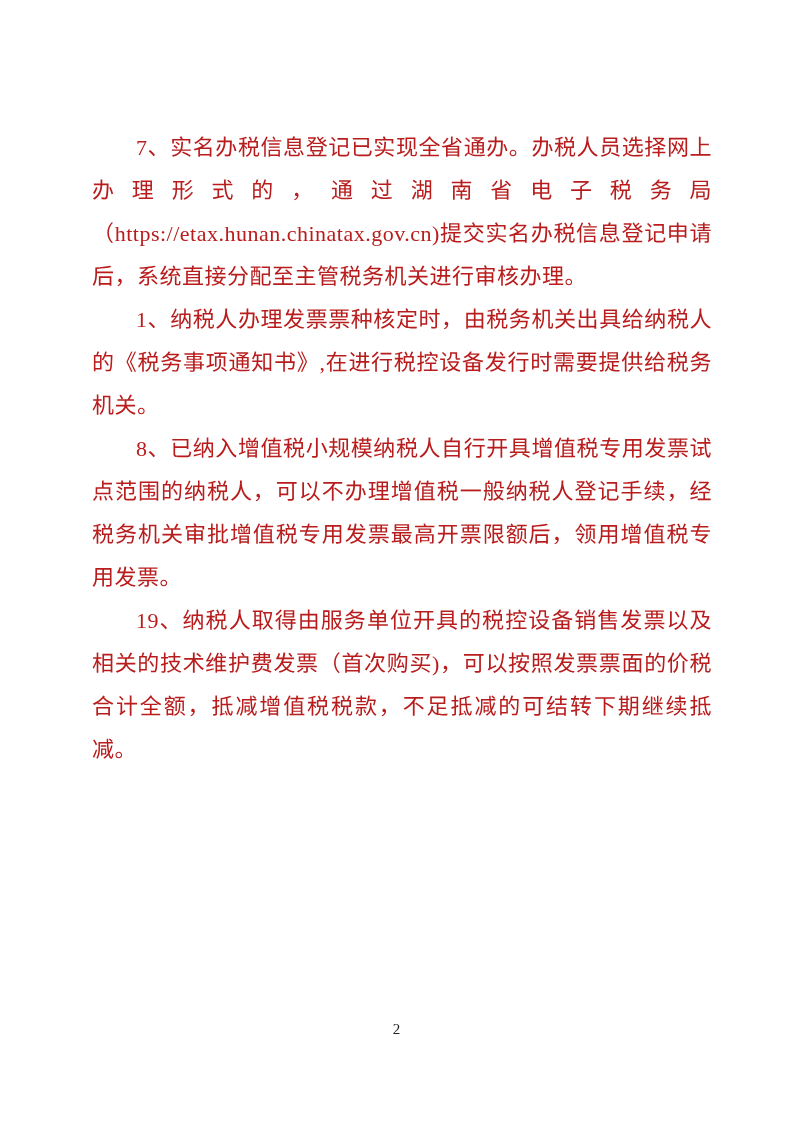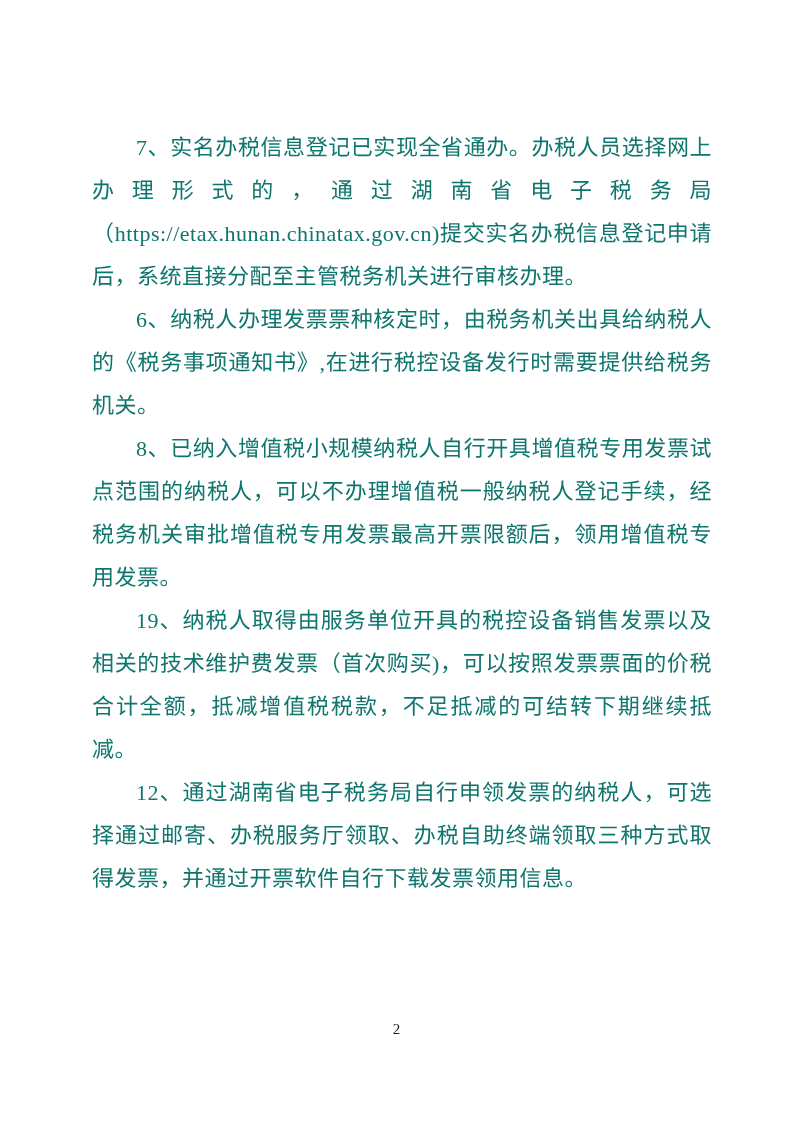--- a/index.html
+++ b/index.html
@@ -13,21 +13,21 @@
     height: 1122px;
     background: #ffffff;
     overflow: hidden;
     font-family: "Liberation Serif", "DejaVu Serif", serif;
   }
   .content {
     position: absolute;
     left: 92px;
     top: 126px;
     width: 620px;
-    color: #0f766e;
+    color: #b91c1c;
     font-size: 22px;
     line-height: 43px;
     text-align: justify;
     letter-spacing: 0.5px;
   }
   .content p {
     margin: 0;
     padding: 0;
     text-indent: 2em;
     
@@ -44,21 +44,20 @@
     line-height: 20px;
     font-family: "Liberation Serif", "DejaVu Serif", serif;
   }
 </style>
 </head>
 <body>
 
 <div class="page">
   <div class="content">
     <p>7、实名办税信息登记已实现全省通办。办税人员选择网上办理形式的，通过湖南省电子税务局（https://etax.hunan.chinatax.gov.cn)提交实名办税信息登记申请后，系统直接分配至主管税务机关进行审核办理。</p>
-    <p>6、纳税人办理发票票种核定时，由税务机关出具给纳税人的《税务事项通知书》,在进行税控设备发行时需要提供给税务机关。</p>
+    <p>1、纳税人办理发票票种核定时，由税务机关出具给纳税人的《税务事项通知书》,在进行税控设备发行时需要提供给税务机关。</p>
     <p>8、已纳入增值税小规模纳税人自行开具增值税专用发票试点范围的纳税人，可以不办理增值税一般纳税人登记手续，经税务机关审批增值税专用发票最高开票限额后，领用增值税专用发票。</p>
     <p>19、纳税人取得由服务单位开具的税控设备销售发票以及相关的技术维护费发票（首次购买)，可以按照发票票面的价税合计全额，抵减增值税税款，不足抵减的可结转下期继续抵减。</p>
-    <p>12、通过湖南省电子税务局自行申领发票的纳税人，可选择通过邮寄、办税服务厅领取、办税自助终端领取三种方式取得发票，并通过开票软件自行下载发票领用信息。</p>
   </div>
   <div class="page-footer">
     <span>2</span>
   </div>
 </div>
 
 </body></html>

